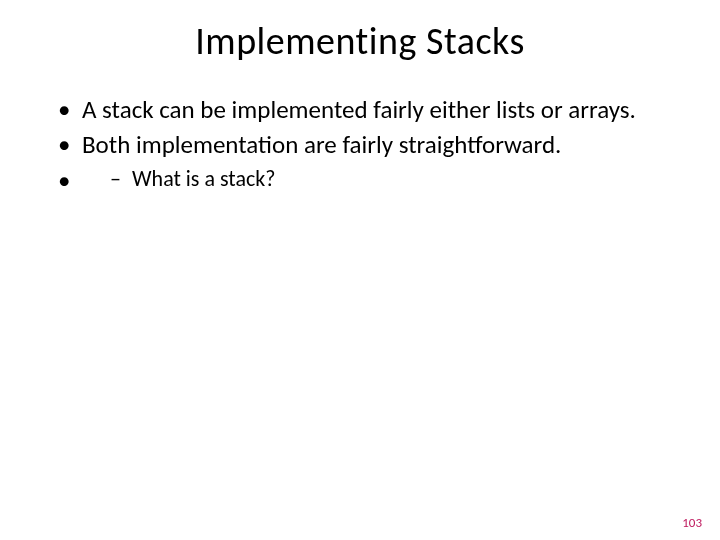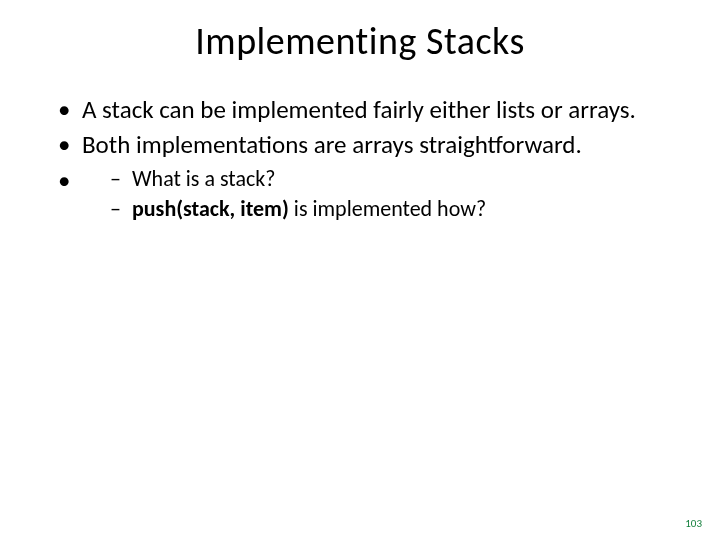--- a/index.html
+++ b/index.html
@@ -66,39 +66,38 @@
     top: 0;
   }
   .gap {
     height: 26px;
   }
   .bold { font-weight: 700; }
   .pagenum {
     position: absolute;
     right: 18px;
     bottom: 10px;
-    font-size: 11px;
-    color: #15803d;
+    font-size: 13px;
+    color: #be185d;
   }
 </style>
 </head>
 <body>
 
 <div class="slide">
 
   <div class="title">Implementing Stacks</div>
 
   <div class="body">
     <ul class="level1">
       <li><span>A stack can be implemented fairly either lists or arrays.</span></li>
-      <li><span>Both implementations are arrays straightforward.</span></li>
+      <li><span>Both implementation are fairly straightforward.</span></li>
       <li>
         <ul class="level2">
           <li><span>What is a stack?</span></li>
-          <li><span class="bold">push(stack, item)</span><span> is implemented how?</span></li>
         </ul>
         <div class="gap"></div>
       </li>
     </ul>
   </div>
 
   <div class="pagenum">103</div>
 </div>
 
 </body></html>

